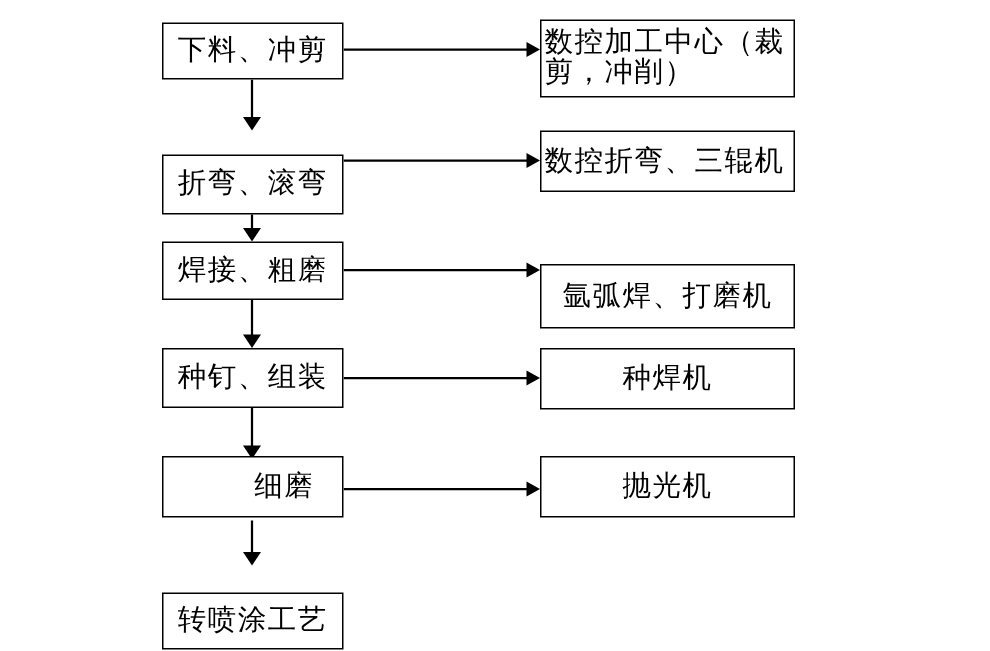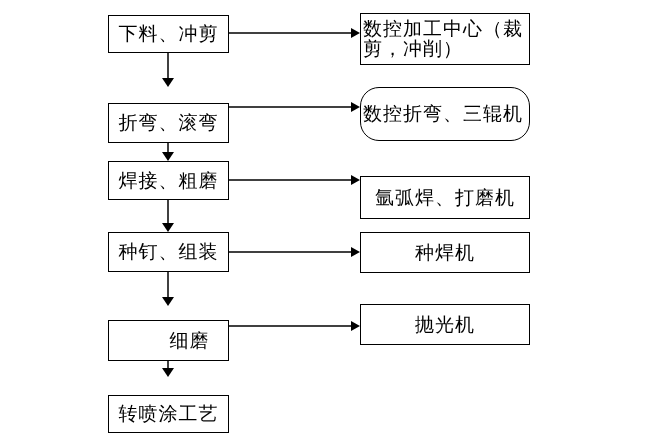--- a/index.html
+++ b/index.html
@@ -31,26 +31,26 @@
     justify-content: flex-start;
     text-align: left;
     padding: 0 2px;
   }
   
   .lcol { left: 108px; width: 121px; }
   .l1 { top: 15px;  height: 38px; }
   .l2 { top: 103px;  height: 40px; }
   .l3 { top: 161px; height: 39px; }
   .l4 { top: 232px; height: 40px; }
-  .l5 { top: 320px; height: 41px; padding-left: 42px; }
+  .l5 { top: 304px; height: 41px; padding-left: 42px; }
   .l6 { top: 395px; height: 38px; }
   
   .rcol { left: 360px; width: 170px; }
   .r1 { top: 13px;  height: 52px; }
-  .r2 { top: 87px;  height: 54px; border-radius: 19px; }
+  .r2 { top: 87px;  height: 41px; }
   .r3 { top: 176px; height: 43px; }
   .r4 { top: 232px; height: 41px; }
   .r5 { top: 304px; height: 41px; }
   .arrows {
     position: absolute;
     left: 0; top: 0;
     width: 660px; height: 434px;
     pointer-events: none;
   }
   .arrows line { stroke: var(--arrow, #000000); stroke-width: 1.5; }

